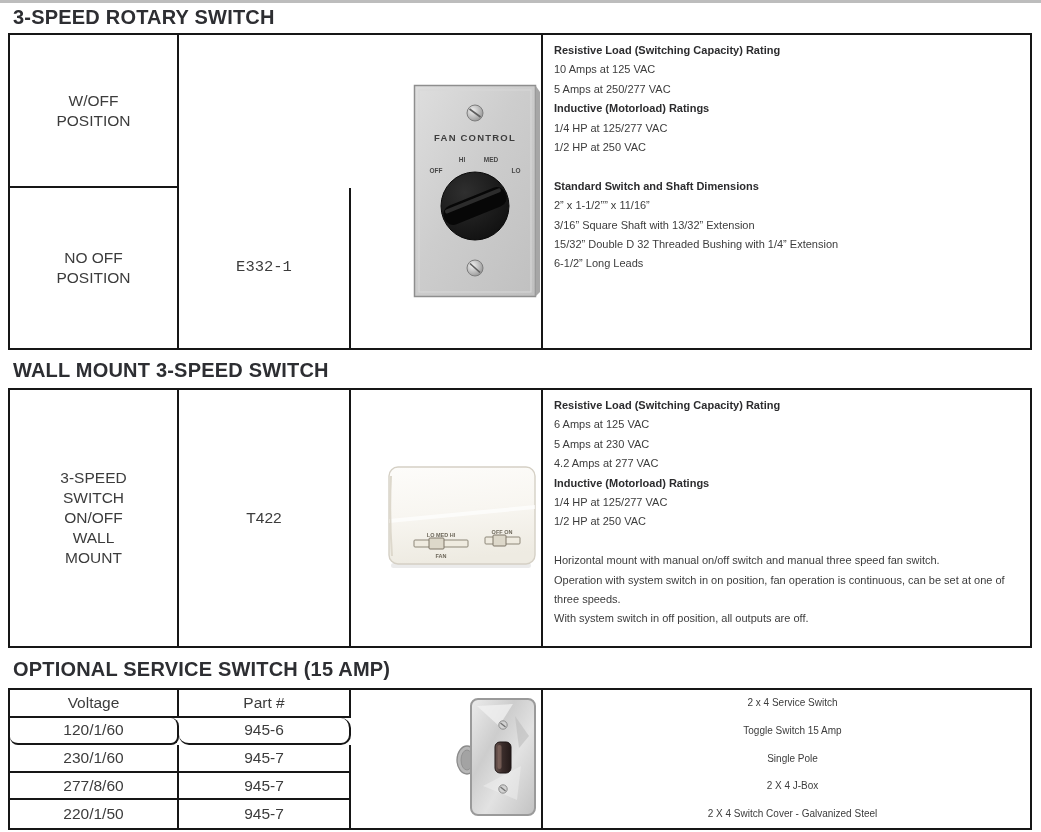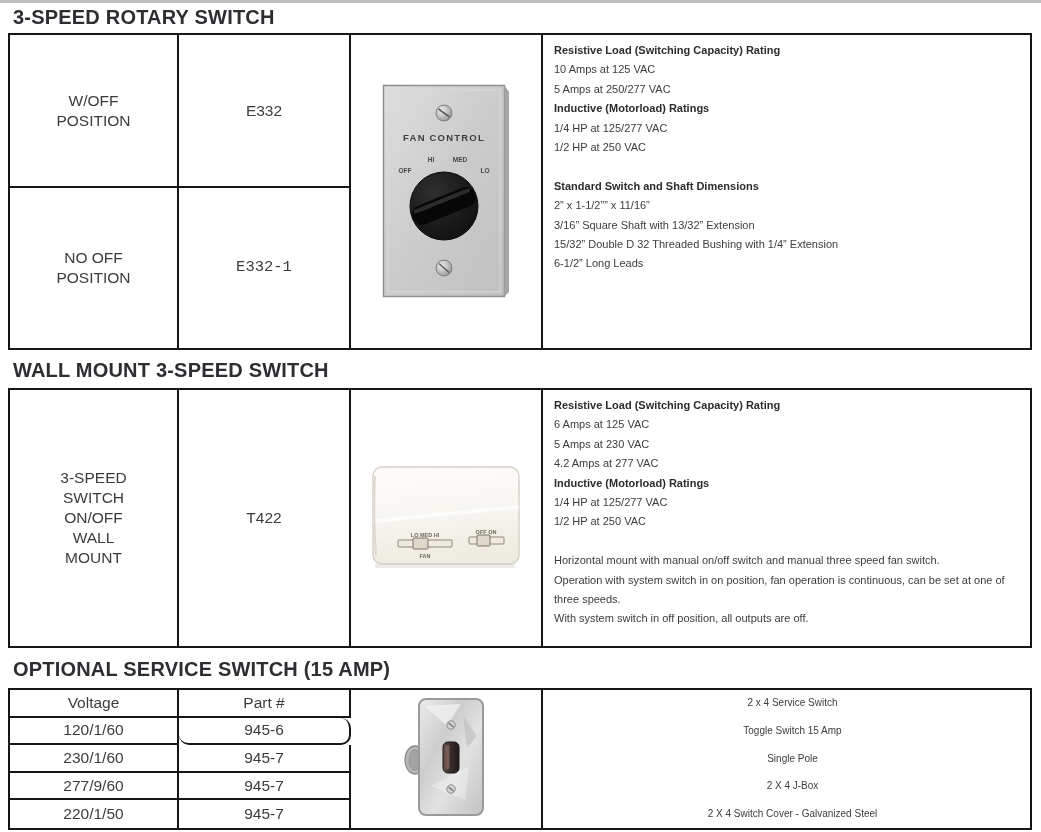--- a/index.html
+++ b/index.html
@@ -26,21 +26,21 @@
   #tbl-service{top:688px;height:138px;grid-template-columns:169px 172px 192px 1fr;grid-template-rows:repeat(5,1fr);}
 
   .cell{
     display:flex;align-items:center;justify-content:center;
     font-size:15.5px;line-height:1.28;text-align:center;
     white-space:pre-line;color:#3c3c3c;
   }
   .br{border-right:2px solid #161616;}
   .bb{border-bottom:2px solid #161616;}
 
-  .img-cell{display:flex;align-items:center;justify-content:center;}
+  .img-cell{display:flex;align-items:center;justify-content:flex-end;}
 
   .spec-cell{
     display:block;text-align:left;padding:6px 8px 4px 11px;
     font-size:11px;line-height:19.4px;white-space:normal;
   }
   .spec-line{min-height:19.4px;}
   .spec-line.b{font-weight:700;color:#2c2c2e;}
 
   
   .svc-spec-cell{
@@ -56,21 +56,20 @@
 <body>
 
 <div class="page">
   <div class="topline"></div>
 
   <h1 class="sec-title" id="title-rotary">3-SPEED ROTARY SWITCH</h1>
 
   <div class="tbl" id="tbl-rotary">
     <div class="cell br bb">W/OFF
 POSITION</div>
-    <div class="cell br bb">E332</div>
 
     <div class="cell br img-cell span5 span2" style="grid-column:3;grid-row:1 / span 2;">
       
       <svg width="128" height="216" viewBox="0 0 128 216">
         <defs>
           <linearGradient id="plateG" x1="0" y1="0" x2="1" y2="1">
             <stop offset="0" stop-color="#dedede"></stop>
             <stop offset="0.45" stop-color="#cdcdcd"></stop>
             <stop offset="1" stop-color="#c0c0c0"></stop>
           </linearGradient>
@@ -190,27 +189,27 @@
     </div>
   </div>
 
   <h1 class="sec-title" id="title-service">OPTIONAL SERVICE SWITCH (15 AMP)</h1>
 
   <div class="tbl" id="tbl-service">
 
     <div class="cell br bb" style="grid-column:1;grid-row:1;">Voltage</div>
     <div class="cell br bb" style="grid-column:2;grid-row:1;">Part #</div>
 
-    <div class="cell br bb" style="grid-column:1;grid-row:2;">120/1/60</div>
+    <div class="cell br bb" style="grid-column:1;grid-row:2;border-radius:8px;">120/1/60</div>
     <div class="cell br bb" style="grid-column:2;grid-row:2;border-radius:10px;">945-6</div>
 
     <div class="cell br bb" style="grid-column:1;grid-row:3;">230/1/60</div>
     <div class="cell br bb" style="grid-column:2;grid-row:3;">945-7</div>
 
-    <div class="cell br bb" style="grid-column:1;grid-row:4;">277/9/60</div>
+    <div class="cell br bb" style="grid-column:1;grid-row:4;">277/8/60</div>
     <div class="cell br bb" style="grid-column:2;grid-row:4;">945-7</div>
 
     <div class="cell br" style="grid-column:1;grid-row:5;">220/1/50</div>
     <div class="cell br" style="grid-column:2;grid-row:5;">945-7</div>
 
     <div class="cell br img-cell" style="grid-column:3;grid-row:1 / span 5;">
       
       <svg width="86" height="126" viewBox="0 0 86 126">
         <defs>
           <linearGradient id="galvG" x1="0" y1="0" x2="1" y2="1">

